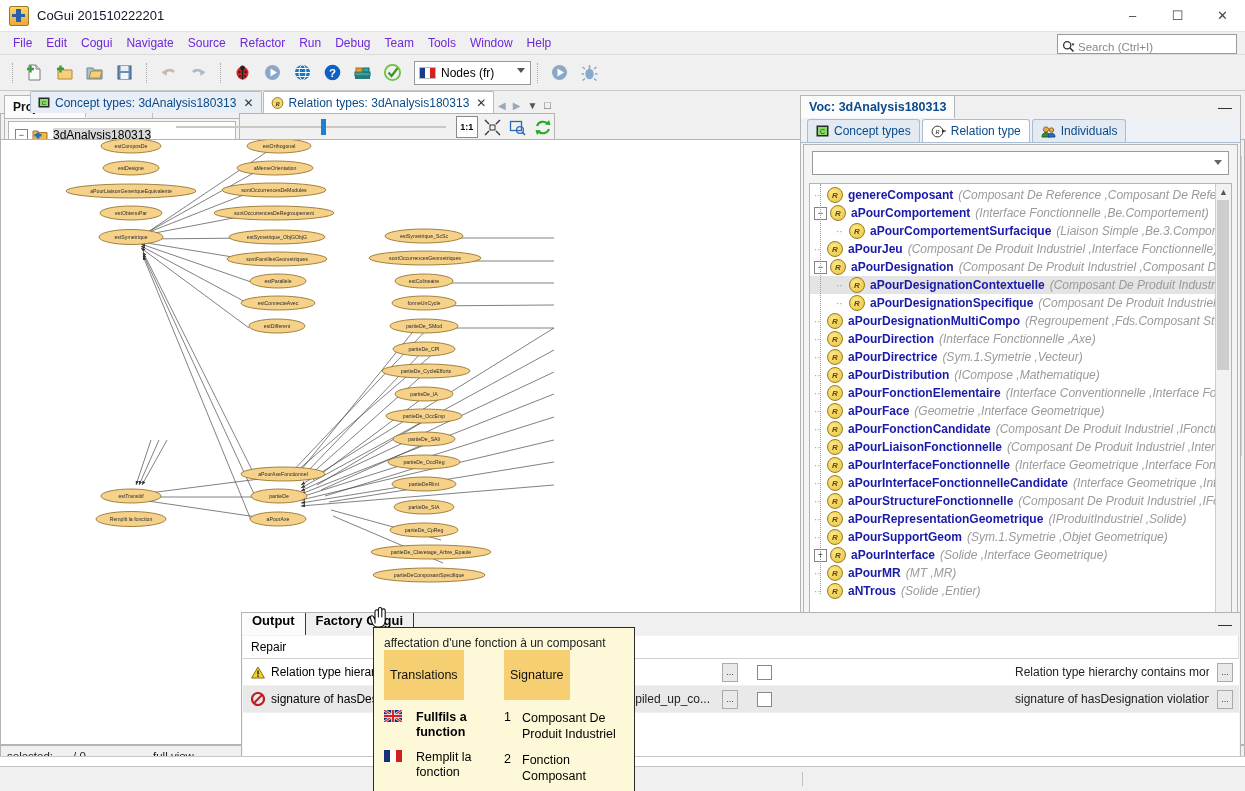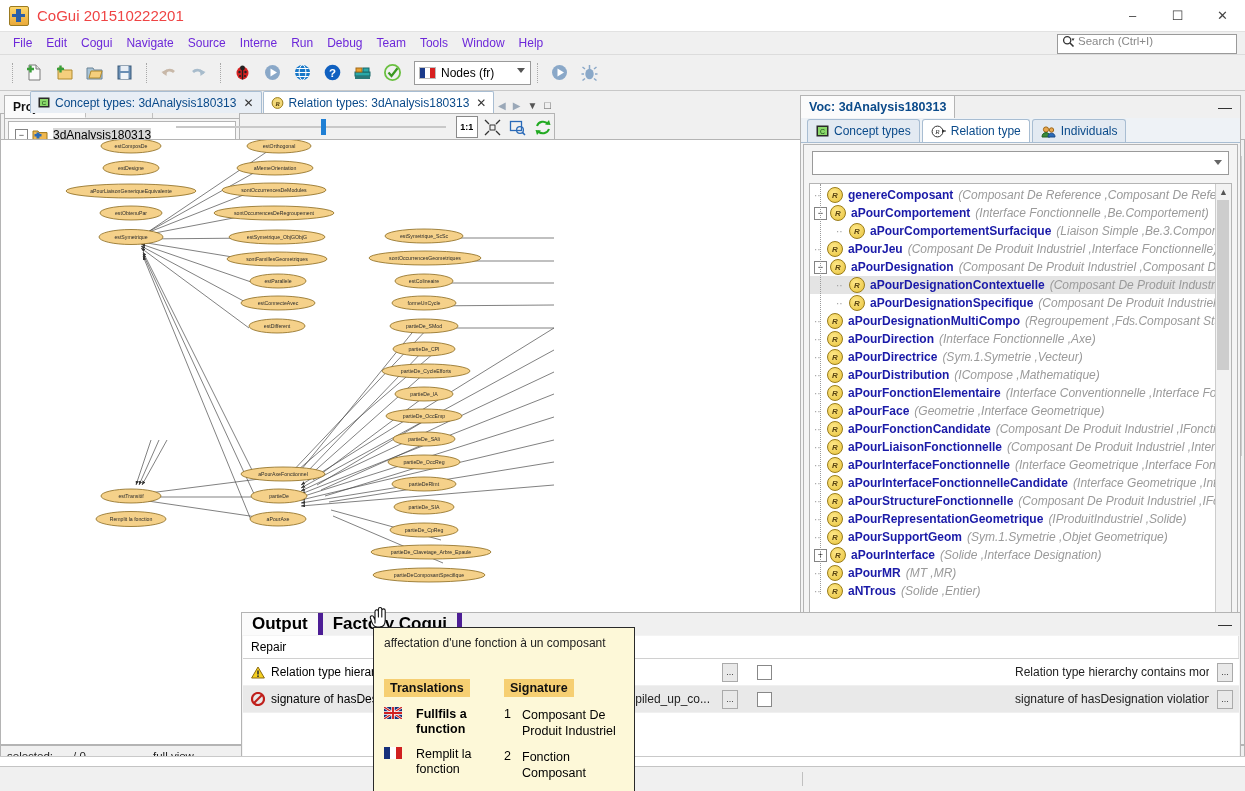--- a/index.html
+++ b/index.html
@@ -14,31 +14,31 @@
   
   .titlebar{height:31px;background:#ffffff;display:flex;align-items:center;
             border-bottom:1px solid #e2e2e2;position:relative;}
   .titlebar .appicon{width:18px;height:18px;margin-left:9px;margin-right:8px;
       background:linear-gradient(#fdd66a,#e9a93a);border:1px solid #9b7a20;border-radius:2px;
       position:relative;}
   .titlebar .appicon:before{content:"";position:absolute;left:6px;top:2px;width:5px;height:13px;
       background:#2a5fa8;}
   .titlebar .appicon:after{content:"";position:absolute;left:2px;top:7px;width:13px;height:3px;
       background:#2a5fa8;}
-  .titlebar .ttl{font-size:15px;color:#ef4444;}
+  .titlebar .ttl{font-size:13px;color:#0f172a;}
   .wbtns{position:absolute;right:0;top:0;height:31px;display:flex;}
   .wbtn{width:45px;height:31px;display:flex;align-items:center;justify-content:center;
         font-size:13px;color:#444;}
 
   
   .menubar{height:22px;background:#f0f0f0;display:flex;align-items:center;padding-left:6px;
            position:relative;border-bottom:1px solid #dcdcdc;}
   .menubar .mi{padding:2px 7px;font-size:12px;color:#6d28d9;cursor:default;}
   .searchbox{position:absolute;right:8px;top:2px;width:178px;height:18px;background:#fff;
-    border:1px solid #9a9a9a;display:flex;align-items:flex-start;font-size:11.5px;color:#888;}
+    border:1px solid #9a9a9a;display:flex;align-items:flex-end;font-size:11.5px;color:#888;}
   .searchbox .sicon{width:20px;display:flex;align-items:center;justify-content:center;}
   .searchbox .sicon svg{display:block;}
 
   
   .toolbar{height:35px;background:#f0f0f0;display:flex;align-items:center;padding-left:6px;
            border-bottom:1px solid #c8c8c8;}
   .tb{width:26px;height:26px;margin-right:2px;display:flex;align-items:center;justify-content:center;
       border:1px solid transparent;border-radius:2px;}
   .tbsep{width:1px;height:20px;margin:0 6px;border-left:1px dotted #a8a8a8;}
   .langsel{width:115px;height:22px;background:#fff;border:1px solid #9a9a9a;margin-left:6px;
@@ -150,43 +150,43 @@
   .vscroll .a{position:absolute;left:0;width:15px;height:15px;display:flex;align-items:center;justify-content:center;
       color:#555;font-size:9px;}
   .hscroll{position:absolute;left:5px;right:5px;bottom:3px;height:16px;background:#f2f2f2;border:1px solid #ccc;}
   .hscroll .thumb{position:absolute;left:16px;width:300px;top:1px;height:12px;background:#cdcdcd;}
   .hscroll .a{position:absolute;top:0;width:15px;height:14px;display:flex;align-items:center;justify-content:center;
       color:#555;font-size:9px;}
 
   
   #output{left:241px;top:521px;width:1000px;height:151px;}
   .outtabs{height:22px;display:flex;align-items:stretch;background:#f0f0f0;position:relative;}
-  .otab{display:flex;align-items:center;padding:0 10px;font-size:17px;font-weight:bold;
-     border-right:5px solid #4c1d95;background:#f0f0f0;}
+  .otab{display:flex;padding:0 10px;font-size:13px;font-weight:bold;
+     border-right:1px solid #4c1d95;background:#f0f0f0;}
   .otab.sel{background:#fbfbfb;}
   .outbody{position:absolute;left:1px;top:23px;right:1px;bottom:1px;background:#fff;overflow:hidden;}
   .ohead{display:flex;height:22px;align-items:center;background:#fff;border-bottom:1px solid #d0d0d0;
      font-size:12px;}
   .oh{padding-left:8px;border-right:1px solid #e0e0e0;height:22px;display:flex;align-items:center;}
   .orow{display:flex;height:26px;align-items:center;font-size:12px;border-bottom:1px solid #f0f0f0;}
   .orow.alt{background:#e9e9e9;}
   .oc{padding-left:8px;height:26px;display:flex;align-items:center;overflow:hidden;white-space:nowrap;}
   .btn3{width:14px;height:17px;border:1px solid #aaa;background:#e9e9e9;font-size:9px;
       display:flex;align-items:center;justify-content:center;color:#333;}
   .cbx{width:13px;height:13px;border:1px solid #888;background:#fff;}
 
   
   .tooltip{position:absolute;left:373px;top:536px;width:262px;height:205px;background:#fdf8d8;
       border:1px solid #2a2a2a;box-sizing:border-box;padding:8px 10px;z-index:60;}
   .tt-title{font-size:17px;font-weight:bold;color:#111;margin-bottom:6px;}
   .tt-title i{font-style:italic;}
-  .tt-desc{font-size:12px;color:#222;margin-bottom:29px;}
+  .tt-desc{font-size:12px;color:#222;margin-bottom:0;}
   .tt-cols{display:flex;}
   .tt-col{width:50%;}
-  .tt-hd{display:inline-block;background:#f6cf72;font-weight:bold;font-size:12.5px;padding:2px 6px;color:#111;}
+  .tt-hd{display:inline-block;background:#f6cf72;font-weight:normal;font-size:12.5px;padding:18px 6px;color:#111;}
   .tt-row{display:flex;margin-top:10px;font-size:12.5px;}
   .tt-flag{width:22px;flex:none;}
   .tt-txt{padding-left:10px;line-height:15px;}
   .tt-txt.b{font-weight:bold;}
   .tt-num{width:18px;flex:none;text-align:left;}
   .tt-sig{line-height:16px;}
   .cursor{position:absolute;left:368px;top:512px;z-index:70;}
 
   
   .statusbar{position:absolute;left:0;bottom:0;width:1245px;height:24px;background:#f0f0f0;
@@ -215,21 +215,21 @@
       <div class="wbtn close">✕</div>
     </div>
   </div>
 
   <div class="menubar">
     <div class="mi">File</div>
     <div class="mi">Edit</div>
     <div class="mi">Cogui</div>
     <div class="mi">Navigate</div>
     <div class="mi">Source</div>
-    <div class="mi">Interne</div>
+    <div class="mi">Refactor</div>
     <div class="mi">Run</div>
     <div class="mi">Debug</div>
     <div class="mi">Team</div>
     <div class="mi">Tools</div>
     <div class="mi">Window</div>
     <div class="mi">Help</div>
 
     <div class="searchbox">
       <span class="sicon">
         <svg width="13" height="13" viewBox="0 0 13 13">
@@ -1007,21 +1007,21 @@
                   <span class="dotlead">··</span>
                   <span style="width: 5px; flex: 0 0 auto;"></span>
                   <span class="rbadge">R</span>
                   <span class="rname">aPourSupportGeom</span>
                   <span class="rsig">(Sym.1.Symetrie ,Objet Geometrique)</span>
                 </div>
                 <div class="rrow" style="padding-left: 4px;">
                   <span class="exp">+</span>
                   <span class="rbadge">R</span>
                   <span class="rname">aPourInterface</span>
-                  <span class="rsig">(Solide ,Interface Designation)</span>
+                  <span class="rsig">(Solide ,Interface Geometrique)</span>
                 </div>
                 <div class="rrow" style="padding-left: 4px;">
                   <span class="dotlead">··</span>
                   <span style="width: 5px; flex: 0 0 auto;"></span>
                   <span class="rbadge">R</span>
                   <span class="rname">aPourMR</span>
                   <span class="rsig">(MT ,MR)</span>
                 </div>
                 <div class="rrow" style="padding-left: 4px;">
                   <span class="dotlead">··</span>

